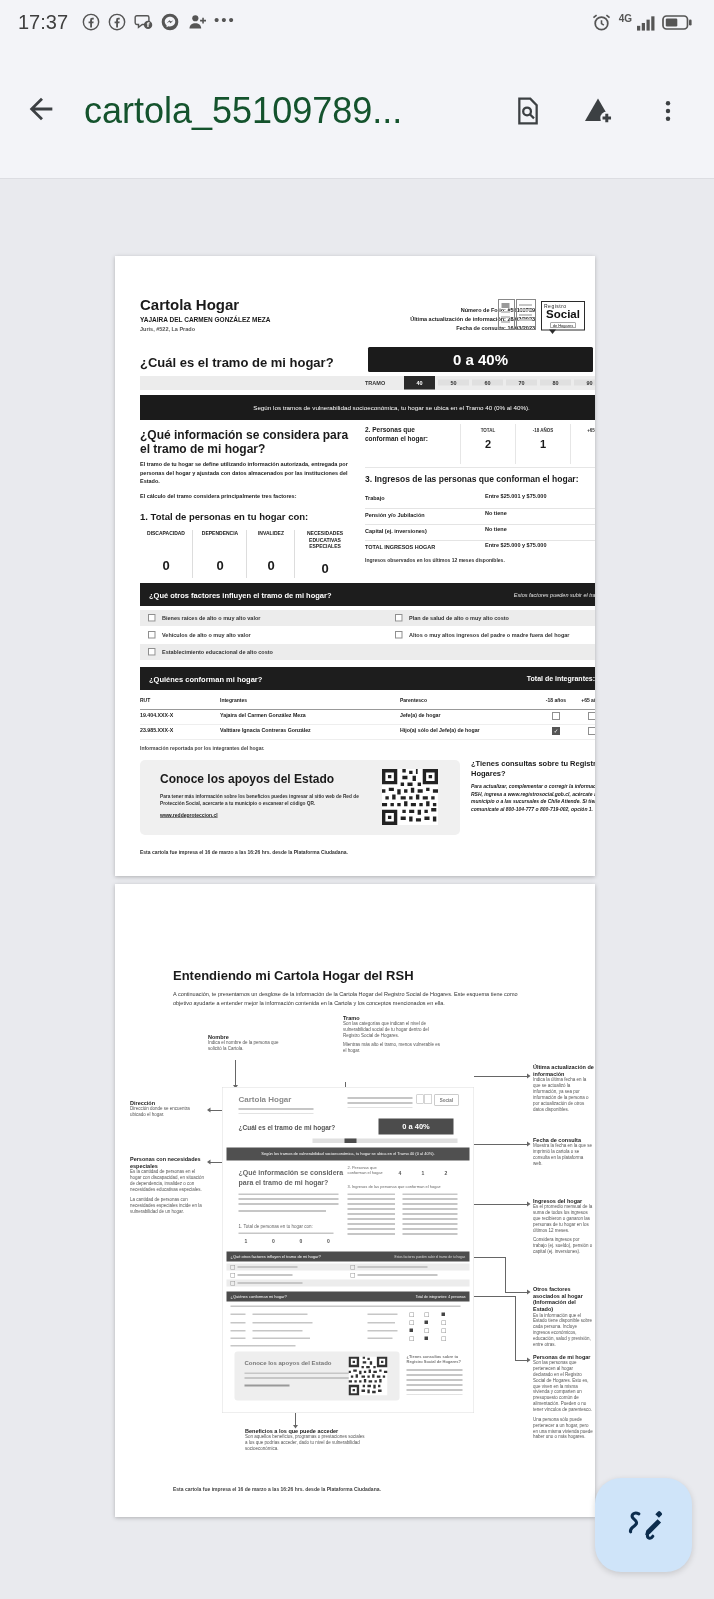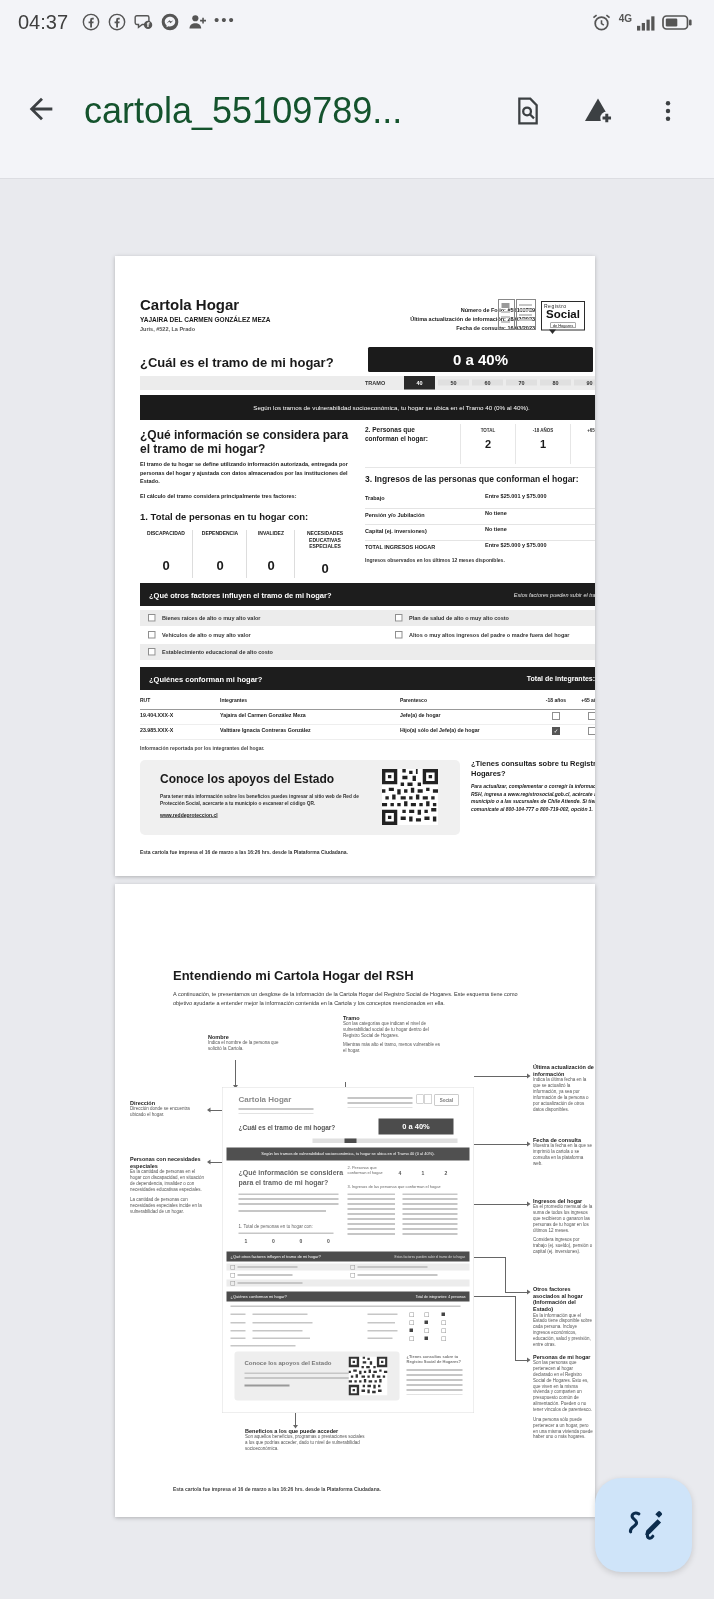--- a/index.html
+++ b/index.html
@@ -57,21 +57,21 @@
   
   #fab{position:absolute;left:595px;top:1478px;width:97px;height:94px;border-radius:26px;
        background:#cfe4f9;display:flex;align-items:center;justify-content:center;
        box-shadow:0 2px 6px rgba(0,0,0,.15)}
 </style>
 </head>
 <body>
 
 <div id="topbars">
   <div id="statusbar">
-    <span class="time">04:37</span>
+    <span class="time">17:37</span>
     <span class="sic">
         <svg width="20" height="20" viewBox="0 0 24 24">
           <circle cx="12" cy="12" r="9.2" fill="none" stroke="#555" stroke-width="1.7"></circle>
           <path d="M13.2 18.5v-5h1.7l.3-2.1h-2V9.9c0-.6.2-1 1.1-1h1V7a13 13 0 00-1.5-.1 2.7 2.7 0 00-2.9 2.9v1.6H9.1v2.1H11v5z" fill="#555"></path>
         </svg>
       </span>
     <span class="sic">
         <svg width="20" height="20" viewBox="0 0 24 24">
           <circle cx="12" cy="12" r="9.2" fill="none" stroke="#555" stroke-width="1.7"></circle>
           <path d="M13.2 18.5v-5h1.7l.3-2.1h-2V9.9c0-.6.2-1 1.1-1h1V7a13 13 0 00-1.5-.1 2.7 2.7 0 00-2.9 2.9v1.6H9.1v2.1H11v5z" fill="#555"></path>

